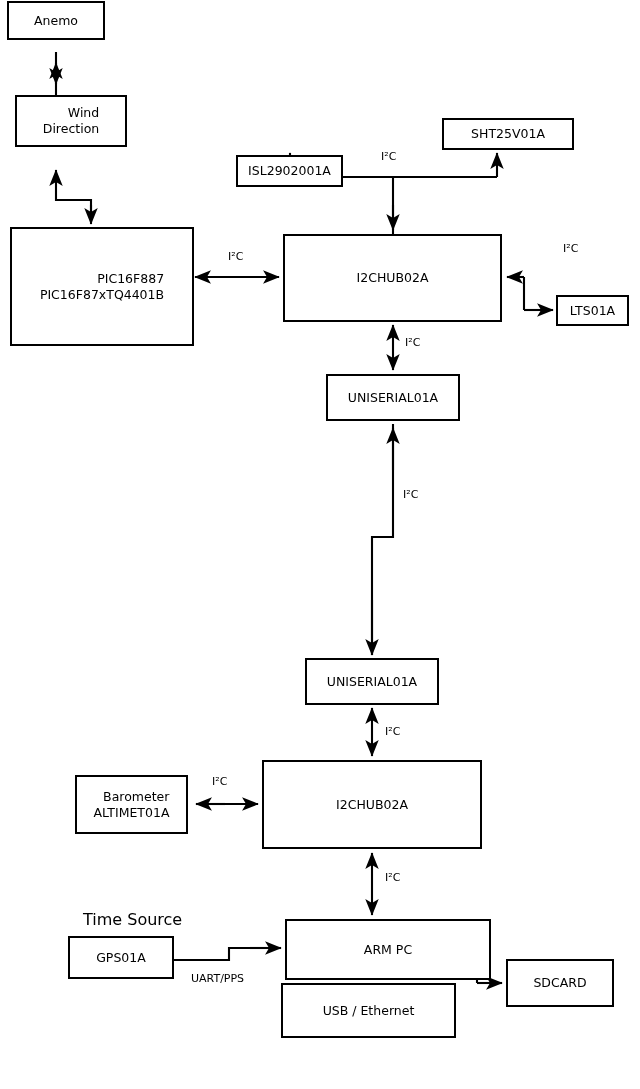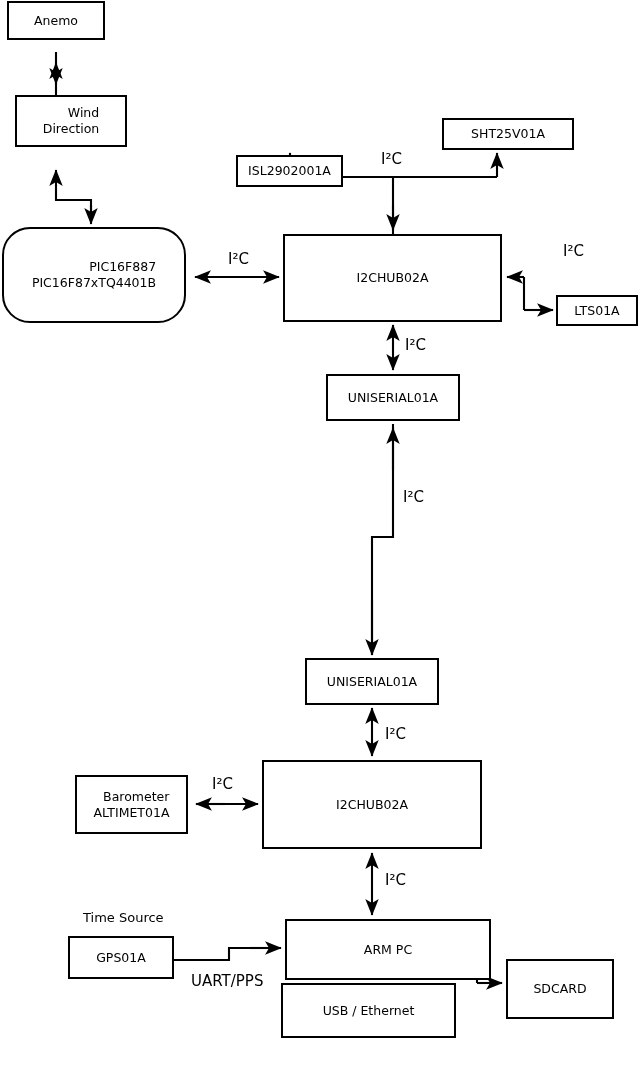--- a/index.html
+++ b/index.html
@@ -4,22 +4,22 @@
 <title>Block Diagram</title>
 <style>
   html,body{margin:0;padding:0;background:#ffffff;}
   body{font-family:"DejaVu Sans","Liberation Sans",sans-serif;}
   #stage{position:relative;width:640px;height:1089px;background:#ffffff;overflow:hidden;}
   svg#wires{position:absolute;left:0;top:0;width:640px;height:1089px;pointer-events:none;}
   .node{position:absolute;box-sizing:border-box;border:2px solid #000;background:#fff;
         display:flex;align-items:center;justify-content:center;text-align:right;
         font-size:12.5px;color:#000;line-height:1.25;}
   .node span{display:block;white-space:pre-line;}
-  .edge-label{position:absolute;font-size:15px;color:#000;white-space:nowrap;}
-  .free-label{position:absolute;font-size:13px;color:#000;white-space:nowrap;}
+  .edge-label{position:absolute;font-size:11px;color:#000;white-space:nowrap;}
+  .free-label{position:absolute;font-size:16px;color:#000;white-space:nowrap;}
 </style>
 </head>
 <body>
 
 <div id="stage">
 
   <svg id="wires" viewBox="0 0 640 1089" xmlns="http://www.w3.org/2000/svg">
     <defs>
       <marker id="ah" markerWidth="9" markerHeight="9" refX="7.6" refY="3.2" orient="auto" markerUnits="strokeWidth">
         <path d="M0,0 L8,3.2 L0,6.4 L1.9,3.2 z" fill="#000"></path>
@@ -77,38 +77,38 @@
 
   <div class="node" style="left:7px;top:1px;width:98px;height:39px;">
     <span>Anemo</span>
   </div>
 
   <div class="node" style="left:7px;top:95px;width:112px;height:52px;margin-left:8px;">
     <span>Wind
 Direction</span>
   </div>
 
-  <div class="node" style="left:2px;top:227px;width:184px;height:96px;border-radius:28px;">
+  <div class="node" style="left:10px;top:227px;width:184px;height:119px;">
     <span>PIC16F887
 PIC16F87xTQ4401B</span>
   </div>
 
   <div class="node" style="left:236px;top:118px;width:107px;height:32px;margin-top:37px;">
     <span>ISL2902001A</span>
   </div>
 
   <div class="node" style="left:442px;top:118px;width:132px;height:32px;">
     <span>SHT25V01A</span>
   </div>
 
   <div class="node" style="left:283px;top:234px;width:219px;height:88px;">
     <span>I2CHUB02A</span>
   </div>
 
-  <div class="node" style="left:556px;top:295px;width:82px;height:31px;">
+  <div class="node" style="left:556px;top:295px;width:73px;height:31px;">
     <span>LTS01A</span>
   </div>
 
   <div class="node" style="left:326px;top:374px;width:134px;height:47px;">
     <span>UNISERIAL01A</span>
   </div>
 
   <div class="node" style="left:305px;top:658px;width:134px;height:47px;">
     <span>UNISERIAL01A</span>
   </div>
@@ -123,21 +123,21 @@
   </div>
 
   <div class="node" style="left:68px;top:936px;width:106px;height:43px;">
     <span>GPS01A</span>
   </div>
 
   <div class="node" style="left:285px;top:919px;width:206px;height:61px;">
     <span>ARM PC</span>
   </div>
 
-  <div class="node" style="left:506px;top:959px;width:108px;height:60px;">
+  <div class="node" style="left:506px;top:959px;width:108px;height:48px;">
     <span>SDCARD</span>
   </div>
 
   <div class="node" style="left:281px;top:983px;width:175px;height:55px;">
     <span>USB / Ethernet</span>
   </div>
 
   <div class="edge-label" style="left:381px;top:150px;">I²C</div>
 
   <div class="edge-label" style="left:228px;top:250px;">I²C</div>

